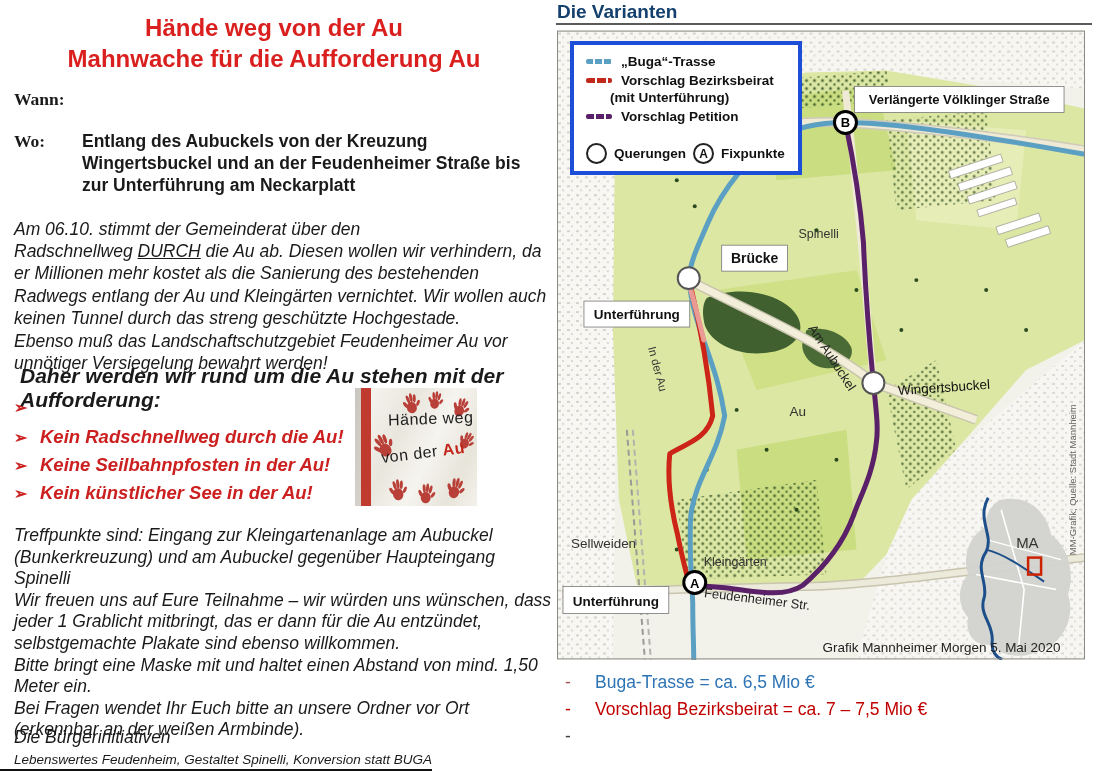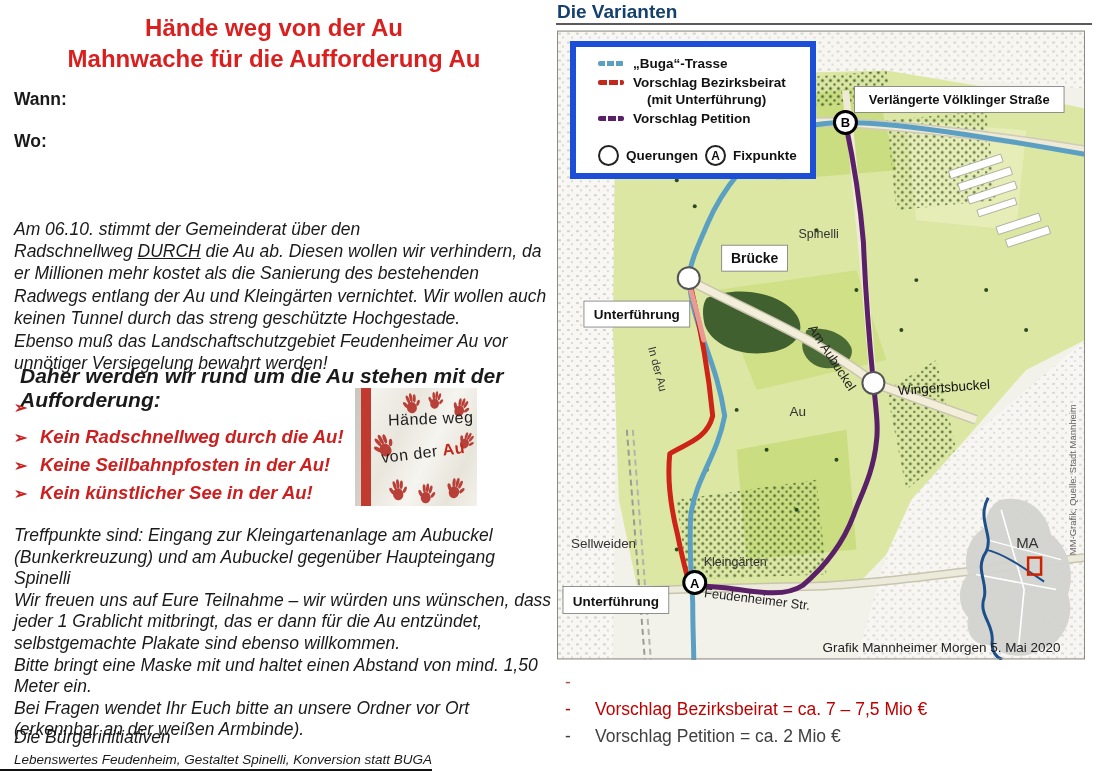--- a/index.html
+++ b/index.html
@@ -3,21 +3,21 @@
 <meta charset="utf-8">
 <style>
   html,body{margin:0;padding:0;background:#ffffff;}
   #page{position:relative;width:1096px;height:775px;background:#ffffff;overflow:hidden;
         font-family:"Liberation Sans",sans-serif;color:#1a1a1a;}
 
   
   .flyer-title{position:absolute;left:0;top:12px;width:548px;text-align:center;
                font-size:24px;font-weight:bold;line-height:31px;color:#da1f1f;}
   .kv-row{position:absolute;left:14px;display:flex;font-size:17.5px;font-weight:bold;line-height:22px;}
-  .kv-label{width:68px;flex:0 0 68px;}
+  .kv-label{width:68px;flex:0 0 68px;font-family:Liberation Serif, serif;}
   .kv-value{white-space:pre-wrap;}
   .intro{position:absolute;left:14px;top:200px;width:534px;font-size:17.5px;font-style:italic;
          line-height:22.4px;white-space:pre-wrap;}
   .intro u{text-decoration:underline;}
   .cta{position:absolute;left:20px;top:364px;width:534px;font-size:21px;
        font-weight:bold;font-style:italic;}
   .demands{position:absolute;left:14px;top:398px;width:340px;}
   .demand{display:flex;align-items:baseline;height:28px;font-size:18.5px;font-weight:bold;
           font-style:italic;color:#cc2020;}
   .demand-bullet{width:26px;flex:0 0 26px;font-style:normal;font-size:16px;}
@@ -39,27 +39,27 @@
           transform:rotate(-2deg);letter-spacing:.5px;}
   .banner-line2{position:absolute;left:26px;top:56px;font-size:16px;color:#1d1d1d;
           transform:rotate(-7deg);letter-spacing:.5px;}
   .banner-line2 .au{color:#c22519;font-weight:bold;}
 
   
   .map-header{position:absolute;left:557px;top:1px;font-size:19px;font-weight:bold;color:#14406e;}
   .map-header-rule{position:absolute;left:556px;top:23px;width:536px;height:2px;background:#5a5a5a;}
   .map-wrap{position:absolute;left:557px;top:30px;width:528px;height:630px;background:#f3f2ea;}
   .legend{position:absolute;left:13px;top:11px;width:206px;background:#ffffff;
-          border:6px solid #1d4ed8;padding:9px 6px 7px 22px;font-size:13.5px;font-weight:bold;color:#111;}
+          border:4px solid #1d4ed8;padding:9px 6px 7px 12px;font-size:13.5px;font-weight:bold;color:#111;}
   .legend-row{display:flex;align-items:center;margin-bottom:4px;}
   .legend-swatch{width:26px;height:5px;border-radius:2px;margin-right:9px;flex:0 0 26px;}
   .sw-blue{background:repeating-linear-gradient(90deg,#5ba0c2 0 7px,#ffffff 7px 9px);}
   .sw-red{background:repeating-linear-gradient(90deg,#c2281c 0 9px,#ffffff 9px 11px);}
   .sw-purple{background:repeating-linear-gradient(90deg,#5a2168 0 8px,#ffffff 8px 10px);}
-  .legend-sub{margin:-2px 0 4px 49px;}
+  .legend-sub{margin:-2px 0 4px 24px;}
   .legend-circrow{display:flex;align-items:center;gap:7px;margin-top:19px;}
   .circ{width:17px;height:17px;border:2px solid #222;border-radius:50%;flex:0 0 17px;
         display:flex;align-items:center;justify-content:center;font-size:12px;}
   .map-caption{font-family:"Liberation Sans",sans-serif;}
 
   
   .costs{position:absolute;left:565px;top:672px;font-size:17.5px;}
   .cost-row{display:flex;height:27px;align-items:baseline;}
   .cost-dash{width:30px;flex:0 0 30px;text-align:left;}
   .c1d{color:#a85454;} .c2d{color:#c00000;} .c3d{color:#404040;}
@@ -76,20 +76,23 @@
     <div>Hände weg von der Au</div>
     <div>Mahnwache für die Aufforderung Au</div>
   </div>
 
   <div class="kv-row" style="top:88px;">
     <div class="kv-label">Wann:</div>
   </div>
 
   <div class="kv-row" style="top:130px;">
     <div class="kv-label">Wo:</div>
+    <div class="kv-value">Entlang des Aubuckels von der Kreuzung
+Wingertsbuckel und an der Feudenheimer Straße bis
+zur Unterführung am Neckarplatt</div>
   </div>
 
   <p class="intro"><span>Am 06.10. stimmt der Gemeinderat über den
 Radschnellweg </span><u>DURCH</u><span> die Au ab. Diesen wollen wir verhindern, da
 er Millionen mehr kostet als die Sanierung des bestehenden
 Radwegs entlang der Au und Kleingärten vernichtet. Wir wollen auch
 keinen Tunnel durch das streng geschützte Hochgestade.
 Ebenso muß das Landschaftschutzgebiet Feudenheimer Au vor
 unnötiger Versiegelung bewahrt werden!</span></p>
 
@@ -327,24 +330,24 @@
         <span>Querungen</span>
         <span class="circ" style="font-weight:bold;">A</span>
         <span>Fixpunkte</span>
       </div>
     </div>
   </div>
 
   <div class="costs">
     <div class="cost-row">
       <span class="cost-dash c1d">-</span>
+      <span class="c1">Buga-Trasse = ca. 6,5 Mio €</span>
     </div>
     <div class="cost-row">
       <span class="cost-dash c2d">-</span>
       <span class="c2">Vorschlag Bezirksbeirat = ca. 7 – 7,5 Mio €</span>
     </div>
     <div class="cost-row">
       <span class="cost-dash c3d">-</span>
-      <span class="c3">Vorschlag Petition = ca. 2 Mio €</span>
     </div>
   </div>
 
 </div>
 
 </body></html>

